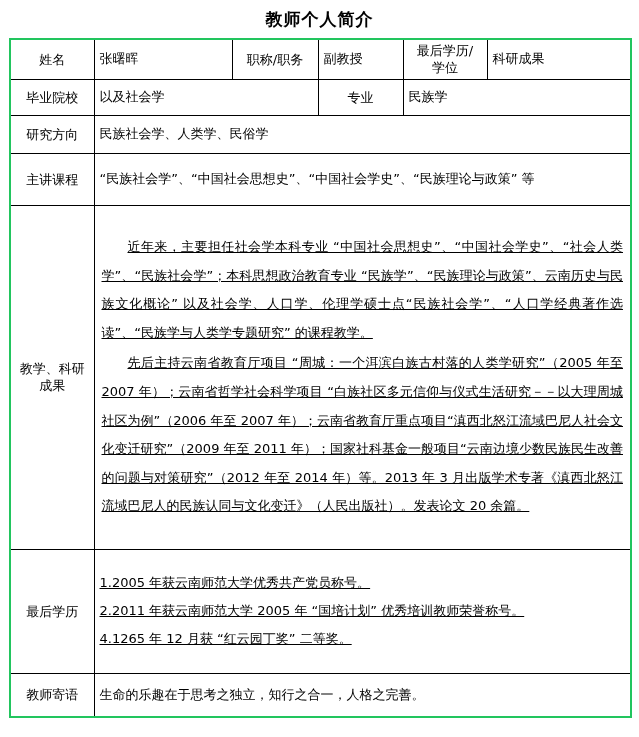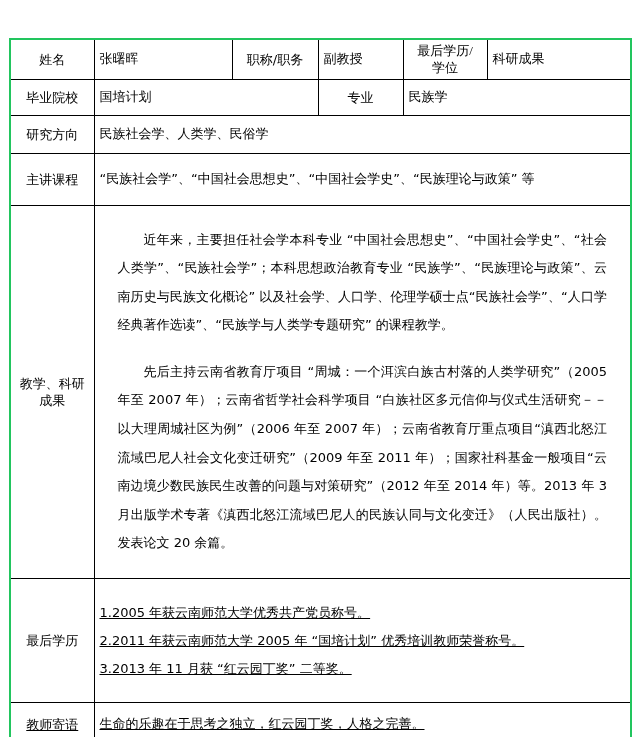--- a/index.html
+++ b/index.html
@@ -46,41 +46,43 @@
   td.label-cell {
     text-align: center;
     line-height: 17px;
   }
   tr.r1 { height: 40px; }
   tr.r2 { height: 36px; }
   tr.r3 { height: 38px; }
   tr.r4 { height: 52px; }
   tr.r5 { height: 344px; }
   tr.r6 { height: 124px; }
-  tr.r7 { height: 44px; text-decoration: underline; }
+  tr.r7 { height: 44px; }
   td.value-cell { text-align: left; }
   td.text-cell { text-align: left; padding-left: 7px; padding-right: 7px; }
   td.research-cell { vertical-align: bottom; padding-bottom: 8px; }
   .long-text p {
-    margin: 18px;
+    margin: 2px;
     text-indent: 2em;
     line-height: 28.6px;
     text-align: justify;
+    text-decoration: underline;
   }
   .awards-list .award-line {
     line-height: 28px;
     text-decoration: underline;
   }
-  .two-line-label span { display: block; font-family: Liberation Serif, serif; }
+  .two-line-label span { display: block; }
 </style>
 </head>
 <body>
 
 <div class="page">
 
+  <div class="doc-title">教师个人简介</div>
 
   <table class="profile">
     <colgroup>
       <col style="width:84px">
       <col style="width:138px">
       <col style="width:86px">
       <col style="width:85px">
       <col style="width:84px">
       <col style="width:144px">
     </colgroup>
@@ -93,21 +95,21 @@
       <td class="value-cell">副教授</td>
       <td class="label-cell two-line-label">
         <span>最后学历/</span>
         <span>学位</span>
       </td>
       <td class="value-cell">科研成果</td>
     </tr>
 
     <tr class="r2">
       <td class="label-cell">毕业院校</td>
-      <td class="value-cell" colspan="2">国培计划</td>
+      <td class="value-cell" colspan="2">以及社会学</td>
       <td class="label-cell">专业</td>
       <td class="value-cell" colspan="2">民族学</td>
     </tr>
 
     <tr class="r3">
       <td class="label-cell">研究方向</td>
       <td class="text-cell research-cell" colspan="5">民族社会学、人类学、民俗学</td>
     </tr>
 
     <tr class="r4">
@@ -121,24 +123,24 @@
         <p>近年来，主要担任社会学本科专业 “中国社会思想史”、“中国社会学史”、“社会人类学”、“民族社会学”；本科思想政治教育专业 “民族学”、“民族理论与政策”、云南历史与民族文化概论” 以及社会学、人口学、伦理学硕士点“民族社会学”、“人口学经典著作选读”、“民族学与人类学专题研究” 的课程教学。</p>
         <p>先后主持云南省教育厅项目 “周城：一个洱滨白族古村落的人类学研究”（2005 年至 2007 年）；云南省哲学社会科学项目 “白族社区多元信仰与仪式生活研究－－以大理周城社区为例”（2006 年至 2007 年）；云南省教育厅重点项目“滇西北怒江流域巴尼人社会文化变迁研究”（2009 年至 2011 年）；国家社科基金一般项目“云南边境少数民族民生改善的问题与对策研究”（2012 年至 2014 年）等。2013 年 3 月出版学术专著《滇西北怒江流域巴尼人的民族认同与文化变迁》（人民出版社）。发表论文 20 余篇。</p>
       </td>
     </tr>
 
     <tr class="r6">
       <td class="label-cell">最后学历</td>
       <td class="text-cell awards-list" colspan="5">
         <div class="award-line">1.2005 年获云南师范大学优秀共产党员称号。</div>
         <div class="award-line">2.2011 年获云南师范大学 2005 年 “国培计划” 优秀培训教师荣誉称号。</div>
-        <div class="award-line">3.2013 年 11 月获 “红云园丁奖” 二等奖。</div>
+        <div class="award-line">4.1265 年 12 月获 “红云园丁奖” 二等奖。</div>
       </td>
     </tr>
 
     <tr class="r7">
       <td class="label-cell">教师寄语</td>
-      <td class="text-cell" colspan="5">生命的乐趣在于思考之独立，红云园丁奖，人格之完善。</td>
+      <td class="text-cell" colspan="5">生命的乐趣在于思考之独立，知行之合一，人格之完善。</td>
     </tr>
   </tbody>
     </table>
 
 </div>
 
 </body></html>

